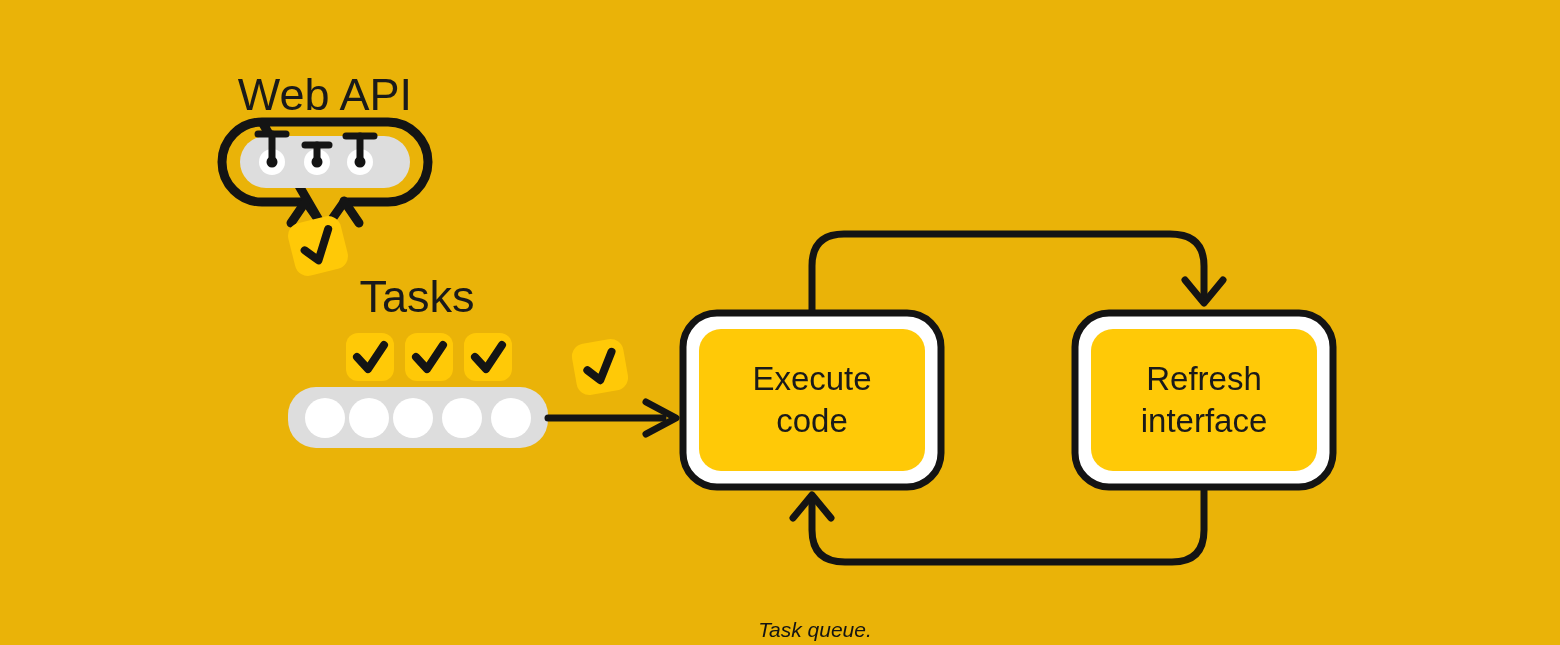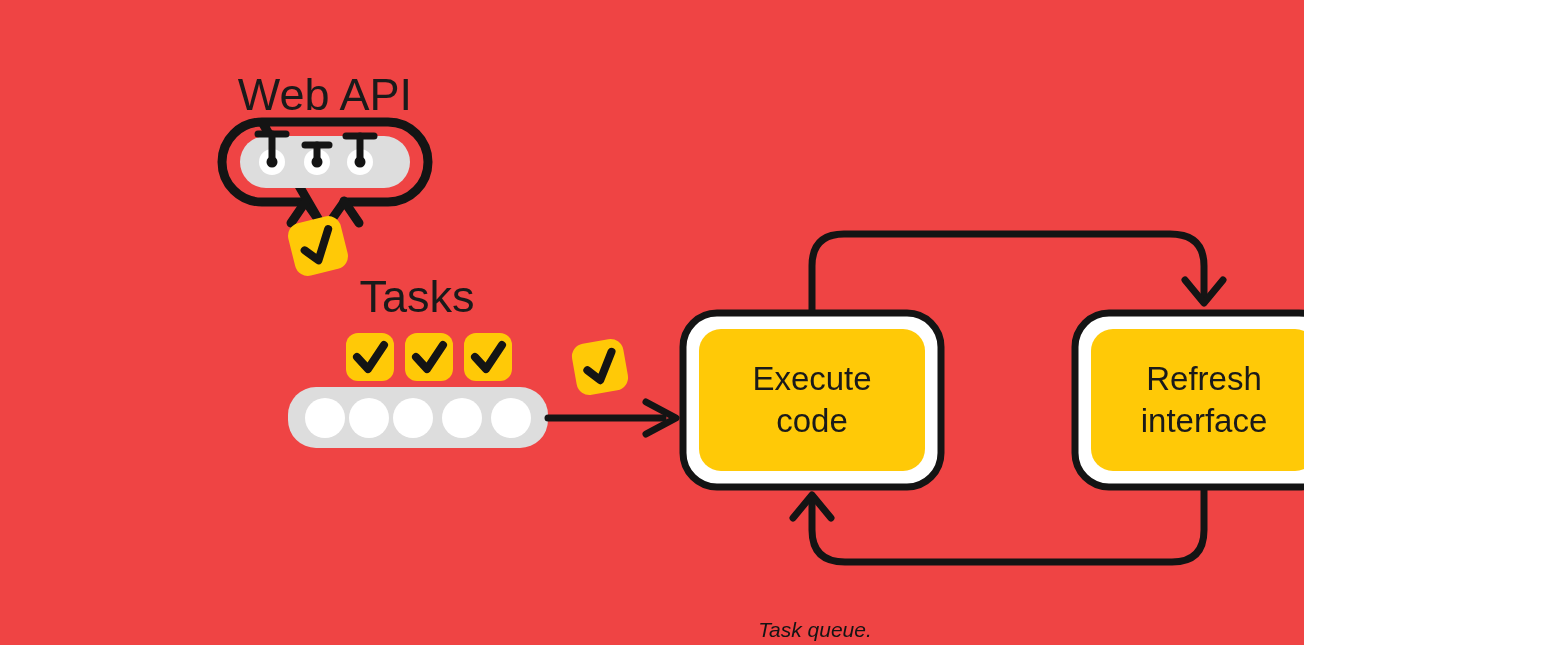--- a/index.html
+++ b/index.html
@@ -6,23 +6,23 @@
   html, body {
     margin: 0;
     padding: 0;
     background: #ffffff;
   }
   body {
     font-family: "Liberation Sans", sans-serif;
   }
   #stage {
     position: relative;
-    width: 1304px;
+    width: 1560px;
     height: 645px;
-    background: #ef4444;
+    background: #eab308;
     overflow: hidden;
   }
   #diagram-svg {
     position: absolute;
     left: 0;
     top: 0;
     width: 1560px;
     height: 645px;
     display: block;
   }

